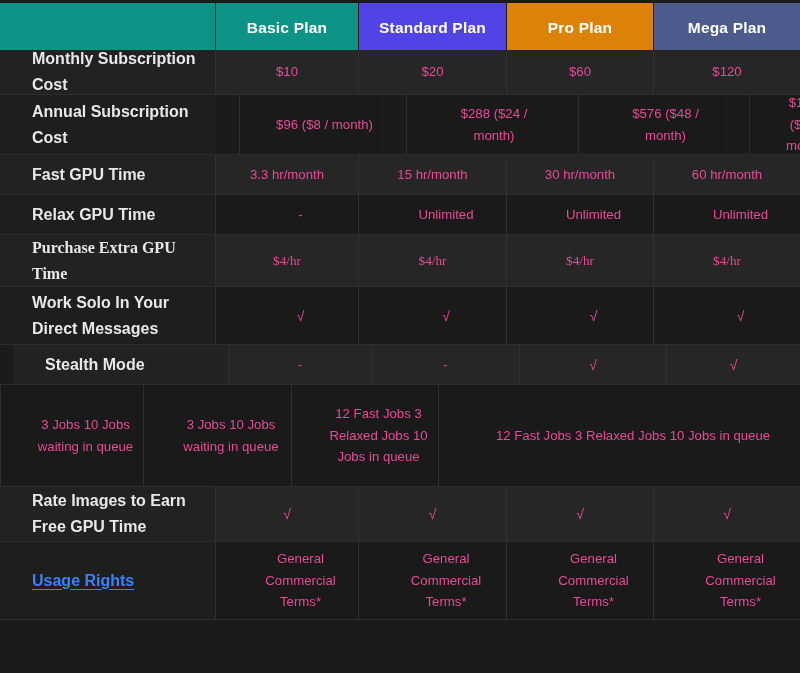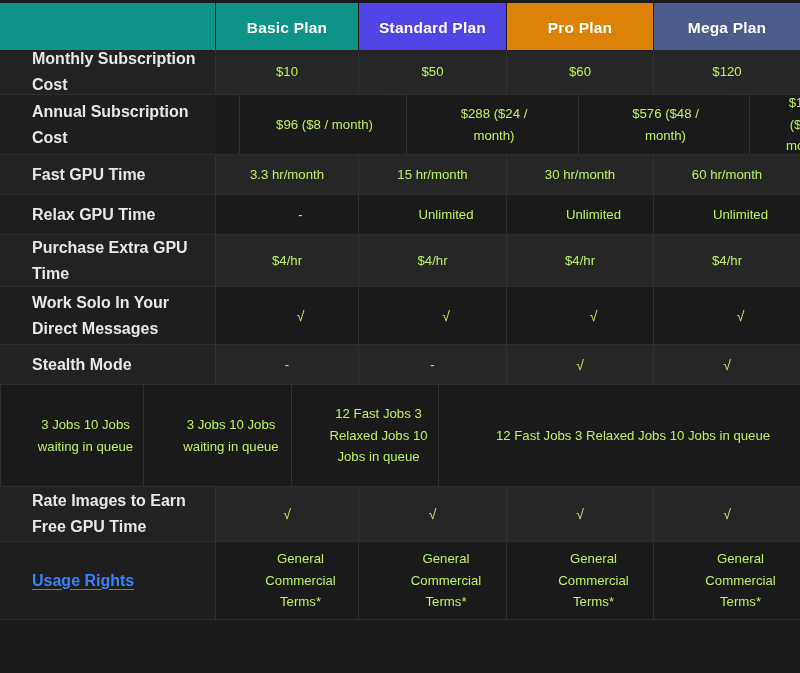--- a/index.html
+++ b/index.html
@@ -64,21 +64,21 @@
     background: #222222;
   }
   .trow.alt .label { background: #1e1e1e; }
 
   .trow .val {
     display: flex;
     align-items: center;
     justify-content: center;
     text-align: center;
     padding: 8px 9px;
-    color: #bef264;
+    color: #ec4899;
     font-size: 13.2px;
     line-height: 1.62;
     font-weight: normal;
     background: #262626;
     border-left: 1px solid #303030;
   }
   .trow.alt .val { background: #1a1a1a; padding-left: 36px; }
 
   .v1 { flex: 0 0 143px; }
   .v2 { flex: 0 0 148px; }
@@ -110,21 +110,21 @@
     <div class="cell h-mega">Mega Plan</div>
   </div>
 
   <div class="tbody" id="tbody">
       <div class="trow" style="flex: 0 0 45px;">
         <div class="label">Monthly Subscription Cost</div>
         <div class="val v1">
           <span class="inner">$10</span>
         </div>
         <div class="val v2">
-          <span class="inner">$50</span>
+          <span class="inner">$20</span>
         </div>
         <div class="val v3">
           <span class="inner">$60</span>
         </div>
         <div class="val v4">
           <span class="inner">$120</span>
         </div>
       </div>
       <div class="trow alt" style="flex: 0 0 60px; gap: 24px;">
         <div class="label">Annual Subscription Cost</div>
@@ -164,21 +164,21 @@
         <div class="val v2">
           <span class="inner">Unlimited</span>
         </div>
         <div class="val v3">
           <span class="inner">Unlimited</span>
         </div>
         <div class="val v4">
           <span class="inner">Unlimited</span>
         </div>
       </div>
-      <div class="trow" style="flex: 0 0 52px;">
+      <div class="trow" style="flex: 0 0 52px; font-family: Liberation Serif, serif;">
         <div class="label">Purchase Extra GPU Time</div>
         <div class="val v1">
           <span class="inner">$4/hr</span>
         </div>
         <div class="val v2">
           <span class="inner">$4/hr</span>
         </div>
         <div class="val v3">
           <span class="inner">$4/hr</span>
         </div>
@@ -194,21 +194,21 @@
         <div class="val v2">
           <span class="inner check">√</span>
         </div>
         <div class="val v3">
           <span class="inner check">√</span>
         </div>
         <div class="val v4">
           <span class="inner check">√</span>
         </div>
       </div>
-      <div class="trow" style="flex: 0 0 40px;">
+      <div class="trow" style="flex: 0 0 40px; padding-left: 13px;">
         <div class="label">Stealth Mode</div>
         <div class="val v1">
           <span class="inner dash">-</span>
         </div>
         <div class="val v2">
           <span class="inner dash">-</span>
         </div>
         <div class="val v3">
           <span class="inner check">√</span>
         </div>

